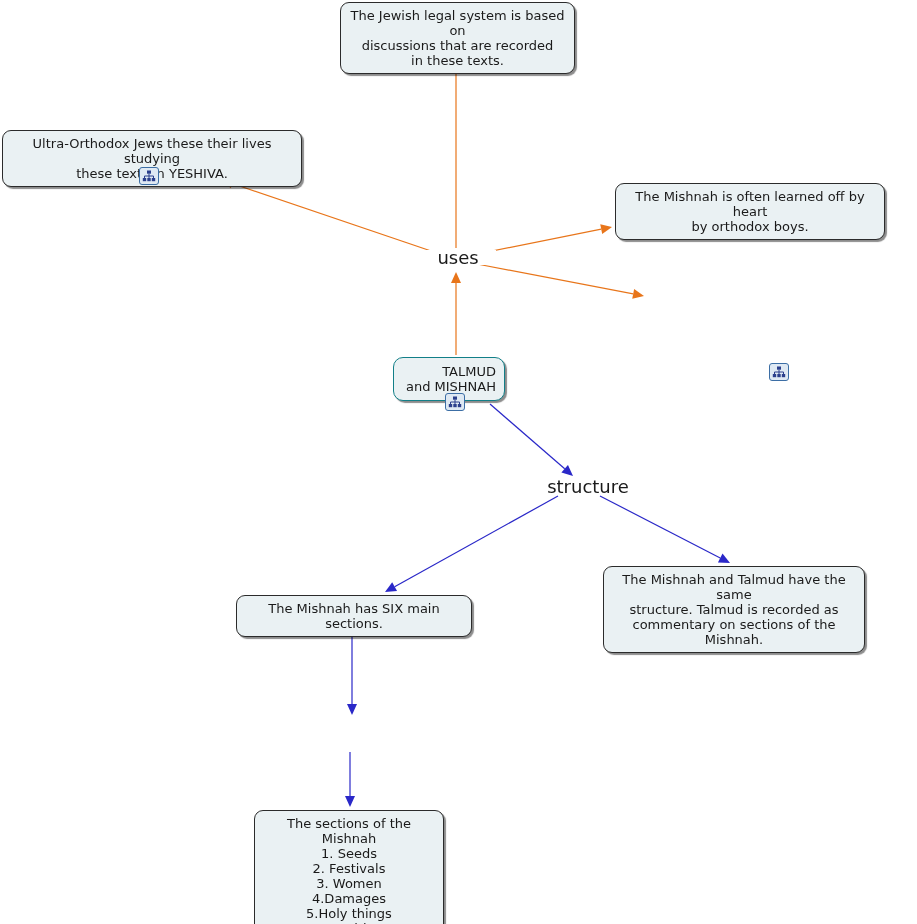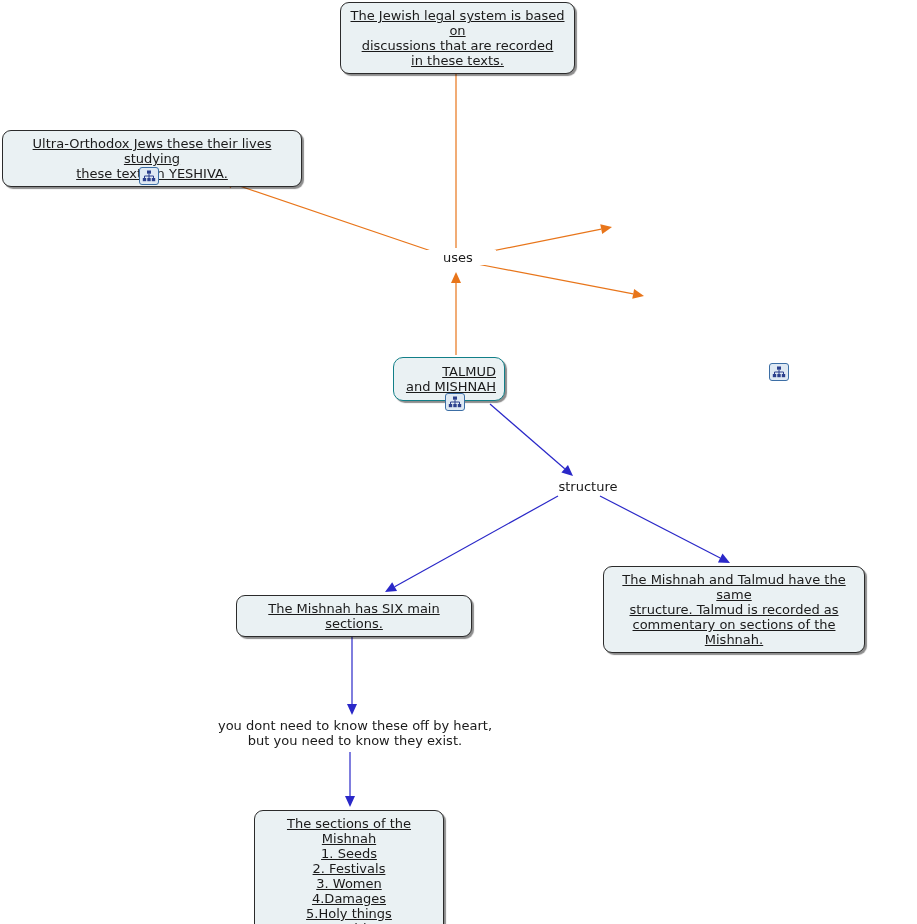--- a/index.html
+++ b/index.html
@@ -41,32 +41,31 @@
     padding: 5px 8px;
     box-shadow: 2px 2px 1px rgba(0,0,0,0.45);
     display: flex;
     align-items: center;
     justify-content: center;
   }
   .node .txt {
     display: block;
     white-space: pre-line;
     width: 100%;
-    text-decoration: underline;
   }
   .node.central {
     border-color: #127f88;
     border-width: 1px;
     border-radius: 10px;
   }
 
   
   .linklabel {
     position: absolute;
-    font-size: 13px;
+    font-size: 18px;
     line-height: 15px;
     color: #1a1a1a;
     text-align: center;
     white-space: pre-line;
     background: #ffffff;
     padding: 0 3px;
   }
 
   
   .submap {
@@ -145,20 +144,24 @@
         <line x1="7" y1="3.7" x2="7" y2="6" stroke="#2b3f8c" stroke-width="1"></line>
         <line x1="2.5" y1="6" x2="11.5" y2="6" stroke="#2b3f8c" stroke-width="1"></line>
         <line x1="2.5" y1="6" x2="2.5" y2="8" stroke="#2b3f8c" stroke-width="1"></line>
         <line x1="7" y1="6" x2="7" y2="8" stroke="#2b3f8c" stroke-width="1"></line>
         <line x1="11.5" y1="6" x2="11.5" y2="8" stroke="#2b3f8c" stroke-width="1"></line>
         <rect x="0.8" y="8" width="3.4" height="3.2" fill="#2b3f8c"></rect>
         <rect x="5.3" y="8" width="3.4" height="3.2" fill="#2b3f8c"></rect>
         <rect x="9.8" y="8" width="3.4" height="3.2" fill="#2b3f8c"></rect>
       </svg>
     </div>
+    <div class="node" style="left: 615px; top: 183px; width: 270px; min-height: 44px;">
+      <span class="txt">The Mishnah is often learned off by heart
+by orthodox boys.</span>
+    </div>
     <div class="submap" style="left: 769px; top: 363px;">
       <svg width="14" height="13" viewBox="0 0 14 13">
         <rect x="5" y="0.5" width="4" height="3.2" fill="#2b3f8c"></rect>
         <line x1="7" y1="3.7" x2="7" y2="6" stroke="#2b3f8c" stroke-width="1"></line>
         <line x1="2.5" y1="6" x2="11.5" y2="6" stroke="#2b3f8c" stroke-width="1"></line>
         <line x1="2.5" y1="6" x2="2.5" y2="8" stroke="#2b3f8c" stroke-width="1"></line>
         <line x1="7" y1="6" x2="7" y2="8" stroke="#2b3f8c" stroke-width="1"></line>
         <line x1="11.5" y1="6" x2="11.5" y2="8" stroke="#2b3f8c" stroke-width="1"></line>
         <rect x="0.8" y="8" width="3.4" height="3.2" fill="#2b3f8c"></rect>
         <rect x="5.3" y="8" width="3.4" height="3.2" fill="#2b3f8c"></rect>
@@ -194,15 +197,13 @@
       <span class="txt">The sections of the Mishnah
 1. Seeds
 2. Festivals
 3. Women
 4.Damages
 5.Holy things
 6. Purities</span>
     </div>
     <div class="linklabel" style="left: 420px; top: 250px; width: 70px;">uses</div>
     <div class="linklabel" style="left: 542px; top: 479px; width: 86px;">structure</div>
-    <div class="linklabel" style="left: 206px; top: 718px; width: 292px;">you dont need to know these off by heart,
-but you need to know they exist.</div>
   </div>
 
 </body></html>

